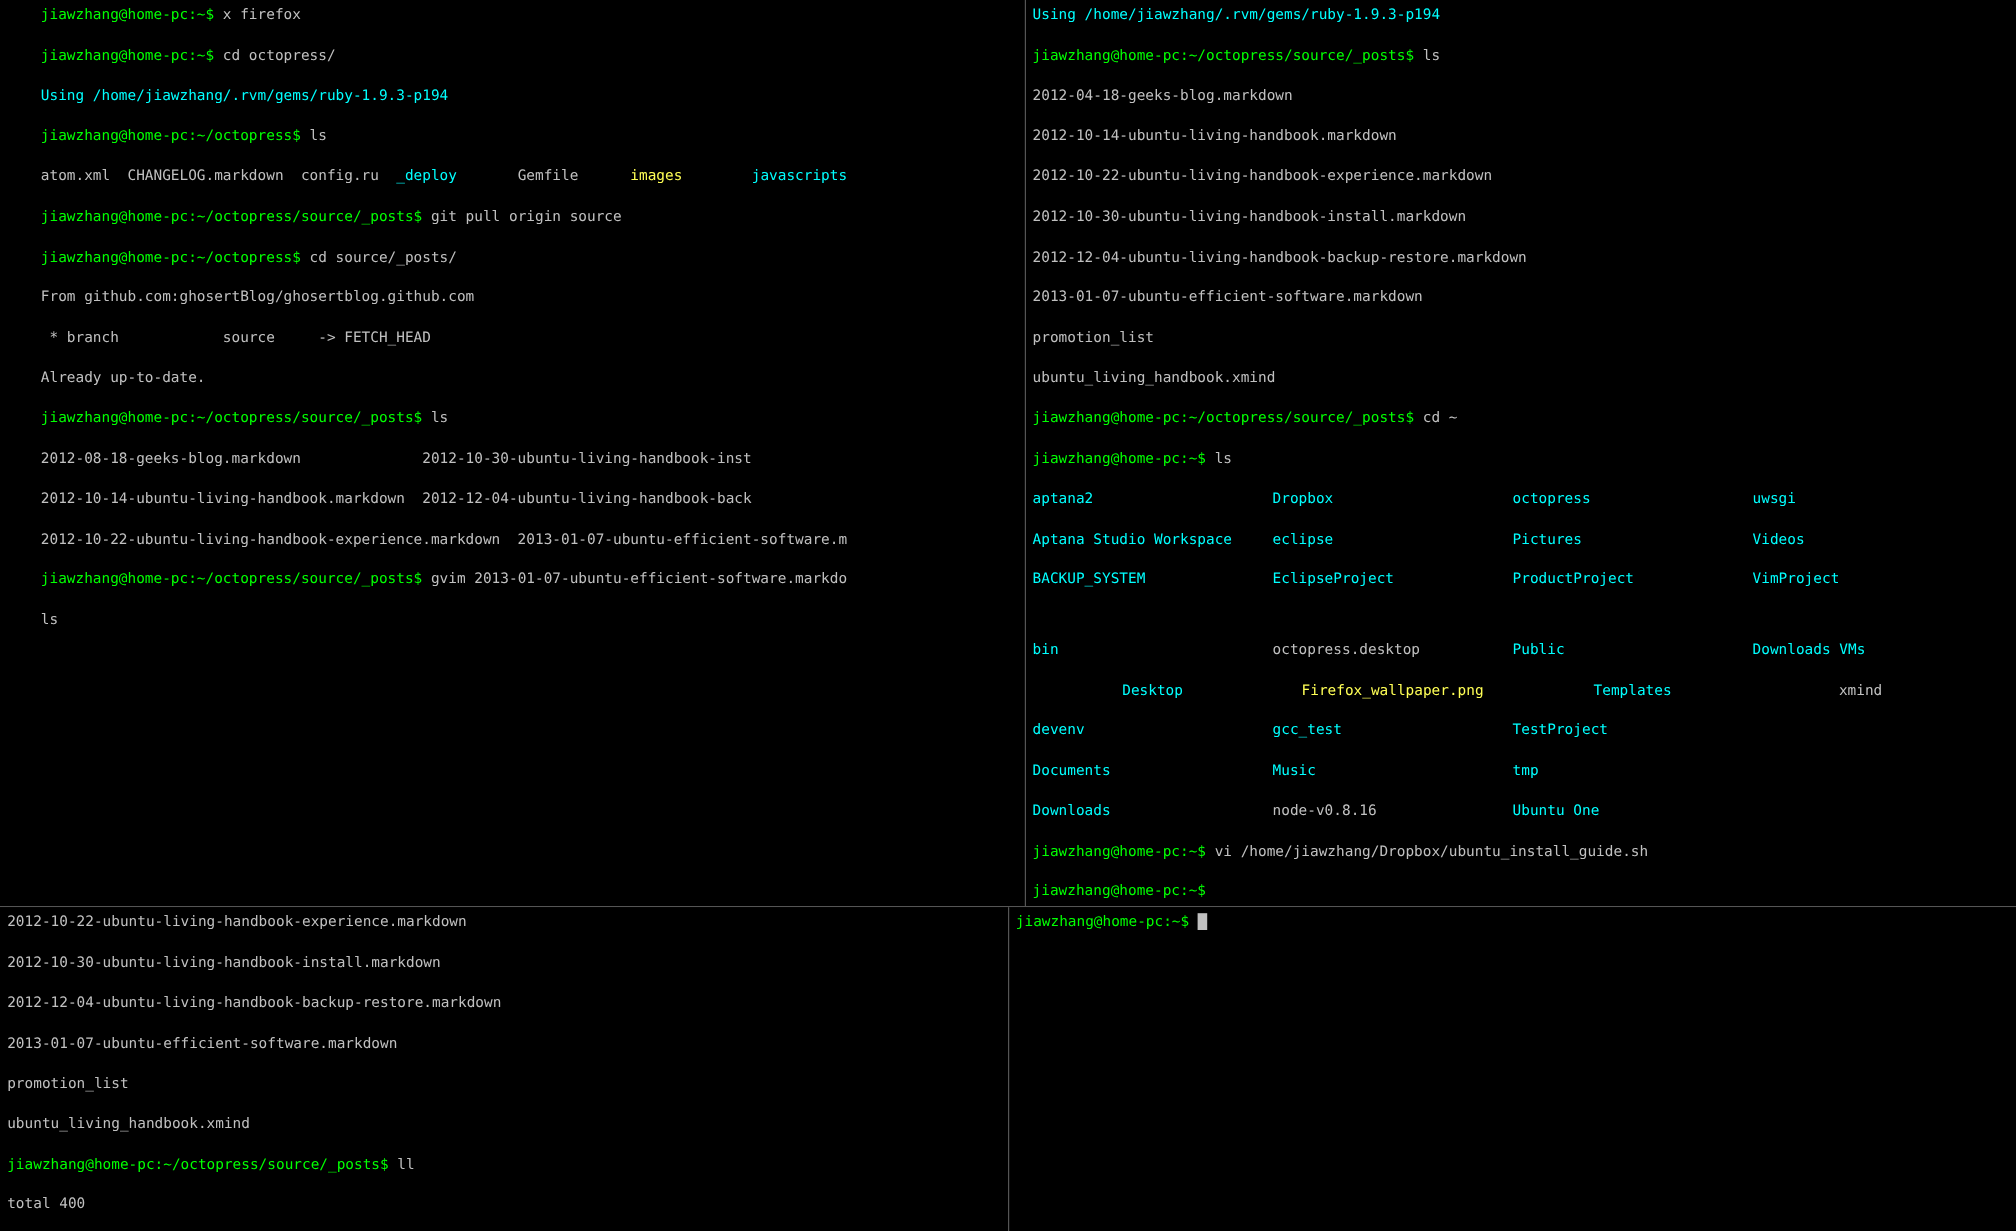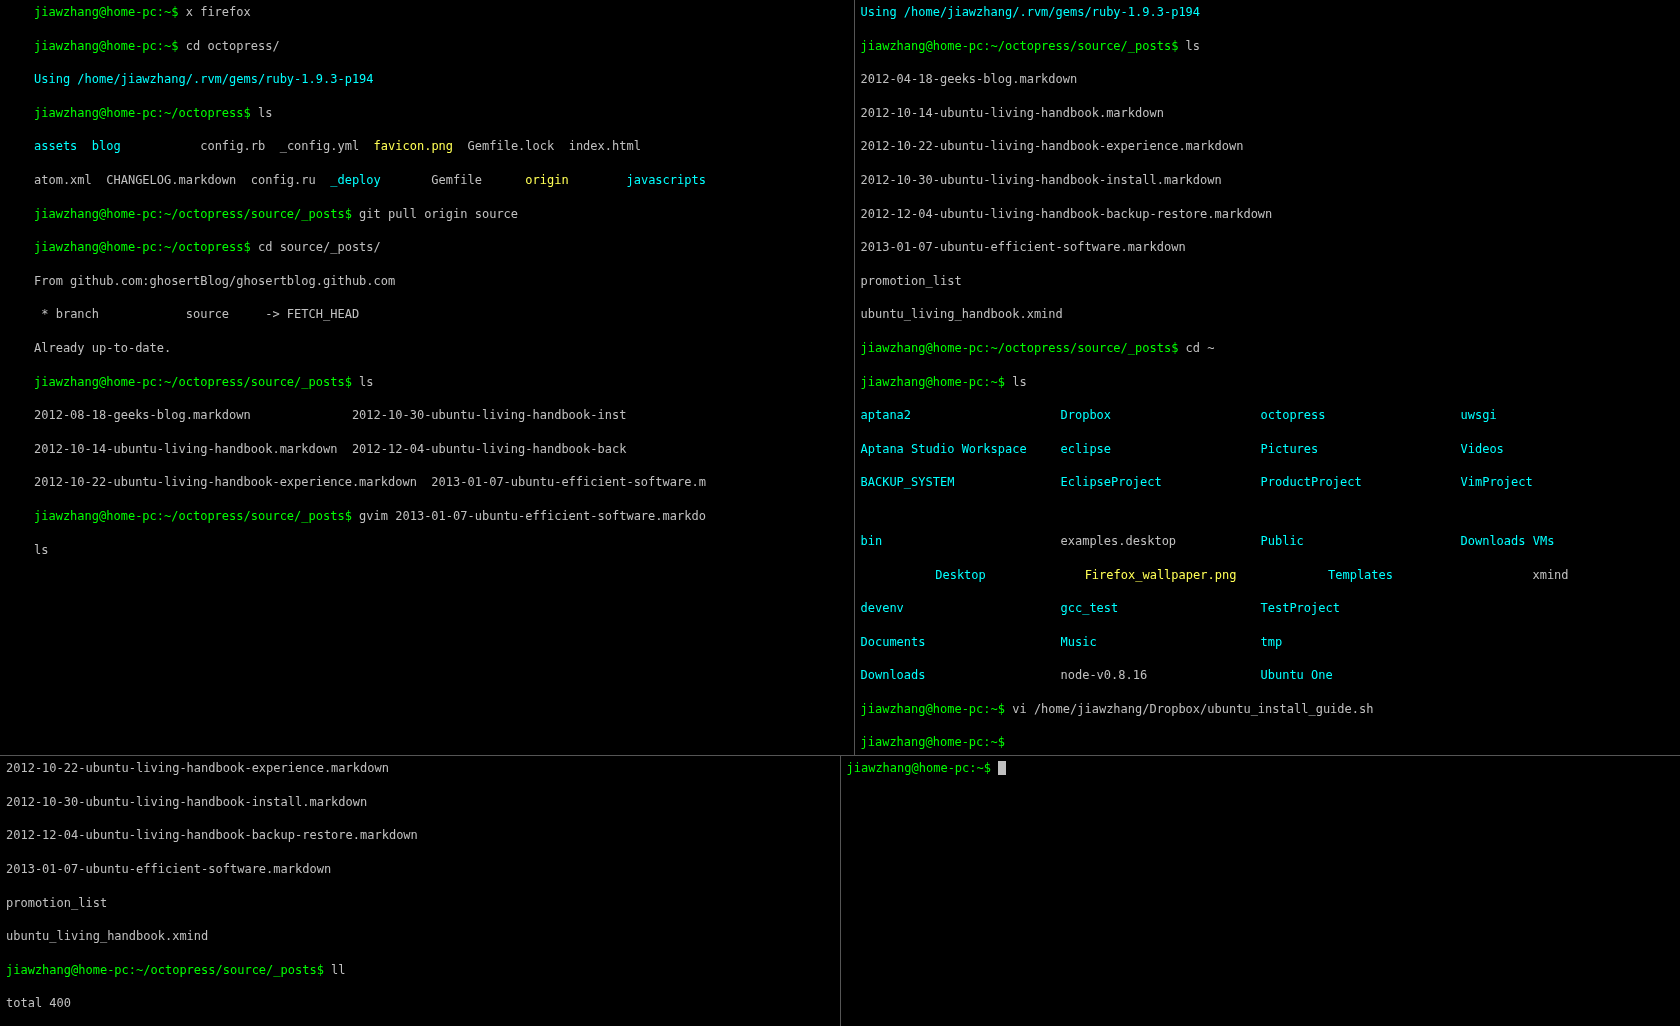--- a/index.html
+++ b/index.html
@@ -67,22 +67,21 @@
 <body>
 
 <div class="terminals">
   <div class="top-row">
 
     <div class="pane" style="overflow-y:auto;">
       <pre><span class="line"><span class="green">jiawzhang@home-pc:~$ </span><span>x firefox</span></span>
 <span class="line"><span class="green">jiawzhang@home-pc:~$ </span><span>cd octopress/</span></span>
 <span class="line"><span class="cyan">Using /home/jiawzhang/.rvm/gems/ruby-1.9.3-p194</span></span>
 <span class="line"><span class="green">jiawzhang@home-pc:~/octopress$ </span><span>ls</span></span>
-<span class="line"><span class="cyan">assets</span>  <span class="cyan">blog</span>           config.rb  _config.yml  <span class="yellow">favicon.png</span>  Gemfile.lock  index.html</span>
-<span class="line">atom.xml  CHANGELOG.markdown  config.ru  <span class="cyan">_deploy</span>       Gemfile      <span class="yellow">origin</span>        <span class="cyan">javascripts</span></span>
+<span class="line">atom.xml  CHANGELOG.markdown  config.ru  <span class="cyan">_deploy</span>       Gemfile      <span class="yellow">images</span>        <span class="cyan">javascripts</span></span>
 <span class="line"><span class="green">jiawzhang@home-pc:~/octopress/source/_posts$ </span><span>git pull origin source</span></span>
 <span class="line"><span class="green">jiawzhang@home-pc:~/octopress$ </span><span>cd source/_posts/</span></span>
 <span class="line">From github.com:ghosertBlog/ghosertblog.github.com</span>
 <span class="line"> * branch            source     -&gt; FETCH_HEAD</span>
 <span class="line">Already up-to-date.</span>
 <span class="line"><span class="green">jiawzhang@home-pc:~/octopress/source/_posts$ </span><span>ls</span></span>
 <span class="line">2012-08-18-geeks-blog.markdown              2012-10-30-ubuntu-living-handbook-inst</span>
 <span class="line">2012-10-14-ubuntu-living-handbook.markdown  2012-12-04-ubuntu-living-handbook-back</span>
 <span class="line">2012-10-22-ubuntu-living-handbook-experience.markdown  2013-01-07-ubuntu-efficient-software.m</span>
 <span class="line"><span class="green">jiawzhang@home-pc:~/octopress/source/_posts$ </span><span>gvim 2013-01-07-ubuntu-efficient-software.markdo</span></span>
@@ -105,21 +104,21 @@
 <span class="line" style="display:grid; grid-template-columns: 200px 200px 200px 180px; line-height:1.4;">
   <span><span class="cyan">aptana2</span></span><span><span class="cyan">Dropbox</span></span><span><span class="cyan">octopress</span></span><span><span class="cyan">uwsgi</span></span>
 </span>
 <span class="line" style="display:grid; grid-template-columns: 200px 200px 200px 180px; line-height:1.4;">
   <span><span class="cyan">Aptana Studio Workspace</span></span><span><span class="cyan">eclipse</span></span><span><span class="cyan">Pictures</span></span><span><span class="cyan">Videos</span></span>
 </span>
 <span class="line" style="display:grid; grid-template-columns: 200px 200px 200px 180px; line-height:1.4;">
   <span><span class="cyan">BACKUP_SYSTEM</span></span><span><span class="cyan">EclipseProject</span></span><span><span class="cyan">ProductProject</span></span><span><span class="cyan">VimProject</span></span>
 </span>
 <span class="line" style="display:grid; grid-template-columns: 200px 200px 200px 180px; line-height:1.4;margin-top:25px;">
-  <span><span class="cyan">bin</span></span><span>examples.desktop</span><span><span class="cyan">Public</span></span><span><span class="cyan">Downloads VMs</span></span>
+  <span><span class="cyan">bin</span></span><span>octopress.desktop</span><span><span class="cyan">Public</span></span><span><span class="cyan">Downloads VMs</span></span>
 </span>
 <span class="line" style="display:grid; grid-template-columns: 200px 200px 200px 180px; line-height:1.4;text-align:center;">
   <span><span class="cyan">Desktop</span></span><span><span class="yellow">Firefox_wallpaper.png</span></span><span><span class="cyan">Templates</span></span><span>xmind</span>
 </span>
 <span class="line" style="display:grid; grid-template-columns: 200px 200px 200px 180px; line-height:1.4;">
   <span><span class="cyan">devenv</span></span><span><span class="cyan">gcc_test</span></span><span><span class="cyan">TestProject</span></span><span></span>
 </span>
 <span class="line" style="display:grid; grid-template-columns: 200px 200px 200px 180px; line-height:1.4;">
   <span><span class="cyan">Documents</span></span><span><span class="cyan">Music</span></span><span><span class="cyan">tmp</span></span><span></span>
 </span>

